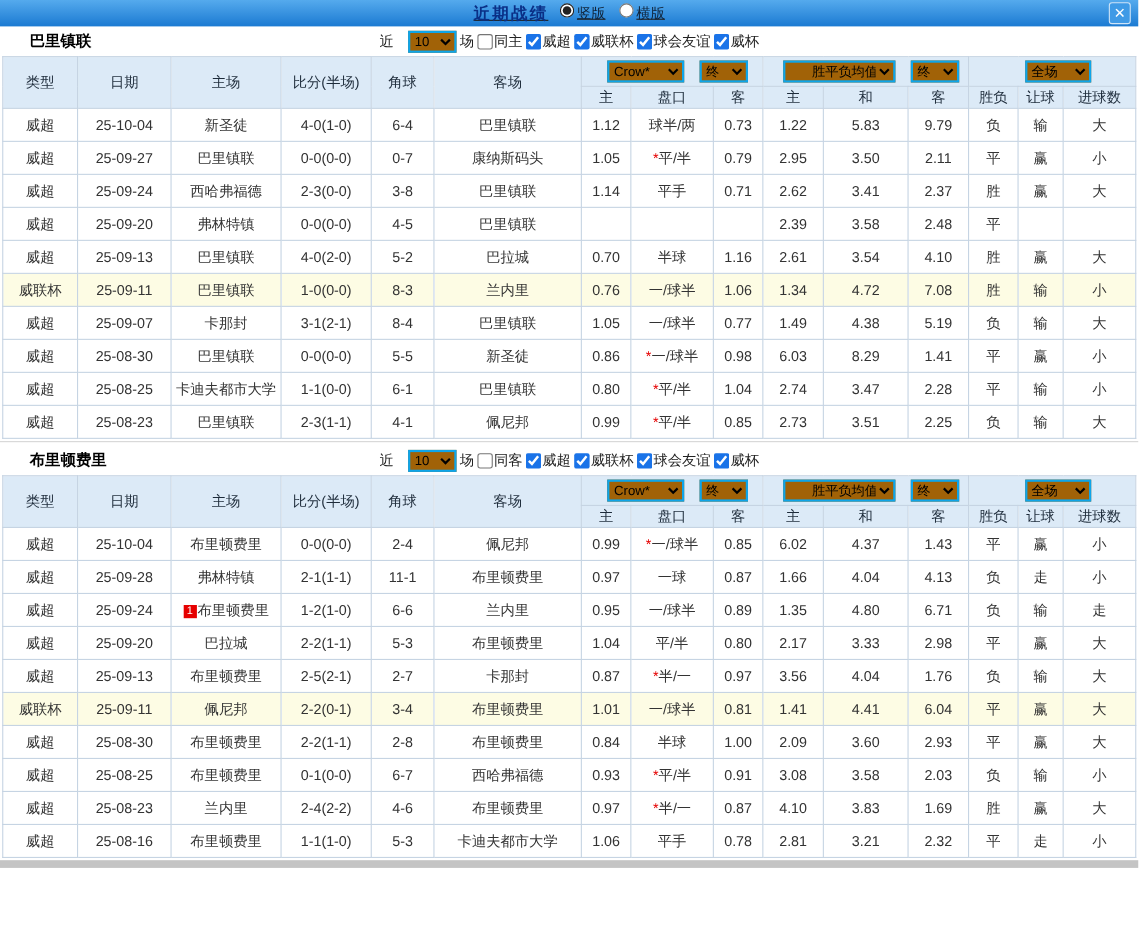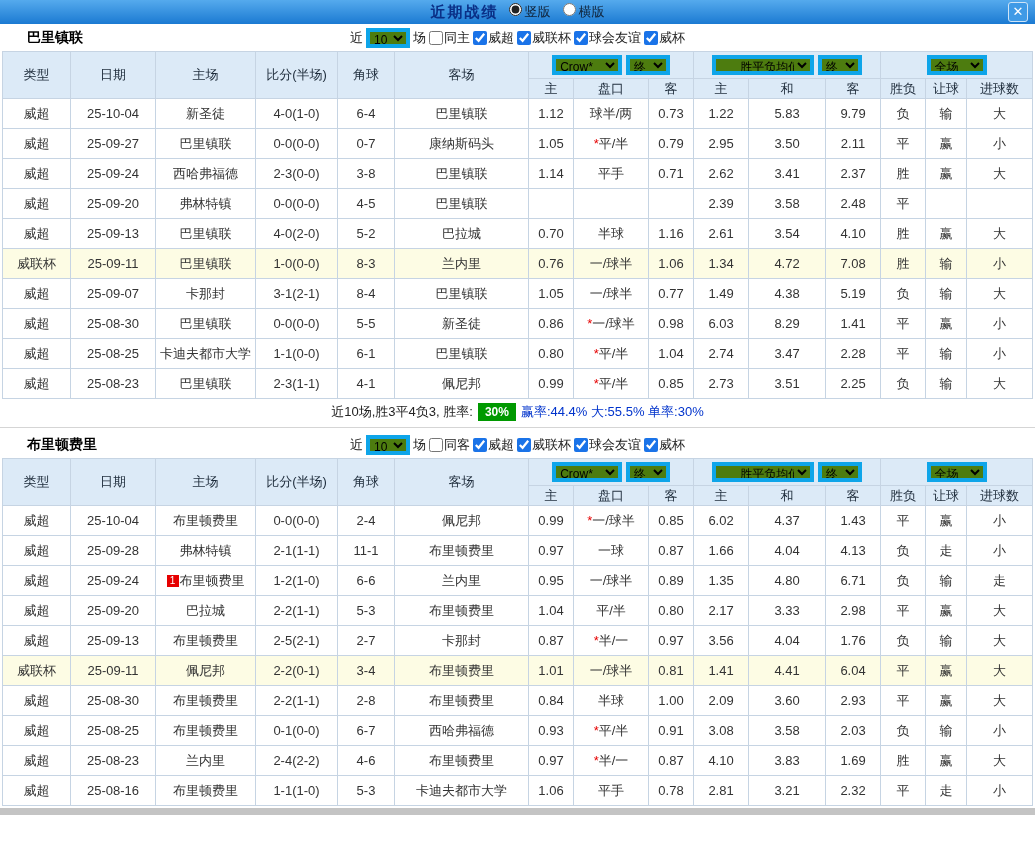--- a/index.html
+++ b/index.html
@@ -9,20 +9,21 @@
     font-family:"Liberation Sans","DejaVu Sans",sans-serif;
     font-size:13px;
     color:#222;
   }
   
   .topbar {
     height:24px;
     background:linear-gradient(#55aaed,#1b7ad2);
     display:flex; align-items:center; justify-content:center;
     position:relative;
+    text-decoration:underline;
   }
   .topbar-title {
     color:#0a2f86; font-weight:bold; font-size:15px; letter-spacing:2px;
   }
   .radio-group { display:flex; align-items:center; gap:12px; margin-left:10px; color:#10243a; font-size:13px; }
   .radio-group label { display:flex; align-items:flex-start; gap:3px; cursor:pointer; }
   .radio-group input { accent-color:#222; }
   .close-btn {
     position:absolute; right:7px; top:2px;
     width:20px; height:20px;
@@ -32,21 +33,21 @@
   }
   
   .section-head {
     position:relative; height:27px;
     display:flex; align-items:center; justify-content:center;
   }
   .team-name { position:absolute; left:27px; font-weight:bold; font-size:14px; color:#000; }
   .filters { display:flex; align-items:center; gap:3px; font-size:13px; color:#222; }
   .filters label { display:flex; align-items:center; gap:1px; cursor:pointer; }
   .filters input[type=checkbox] { accent-color:#1a73e8; width:14px; height:14px; }
-  select { font-size:12px; height:20px; font-family:inherit; background:#4d7c0f; border:4px solid #0ea5e9; }
+  select { font-size:12px; height:20px; font-family:inherit; background:#a16207; border:2px solid #0ea5e9;margin-left:10px; }
   .count-select { width:44px; }
   
   table.stats-table { border-collapse:collapse; table-layout:fixed; width:1031px; margin:0 2px; }
   .stats-table th, .stats-table td {
     border:1px solid #c6d4e3; text-align:center;
     overflow:hidden; white-space:nowrap;
   }
   .stats-table thead th { background:#dceaf7; font-weight:normal; font-size:13px; color:#1d2b3a; }
   .hdr1 th { height:27px; }
   .hdr2 th { height:20px; font-size:12px; }
@@ -340,25 +341,20 @@
           <td>0.85</td>
           <td>2.73</td>
           <td>3.51</td>
           <td>2.25</td>
           <td class="c-green">负</td>
           <td class="c-green">输</td>
           <td class="c-red">大</td>
         </tr>
       </tbody>
   </table>
-  <div class="summary">
-    <span>近10场,胜3平4负3, 胜率:</span>
-    <span class="rate-badge">30%</span>
-    <span class="summary-suffix">赢率:44.4% 大:55.5% 单率:30%</span>
-  </div>
 </div>
 
 <div class="divider"></div>
 
 <div class="section">
   <div class="section-head">
     <span class="team-name">布里顿费里</span>
     <div class="filters">
       <span>近</span>
       <select class="count-select"><option>10</option></select>

